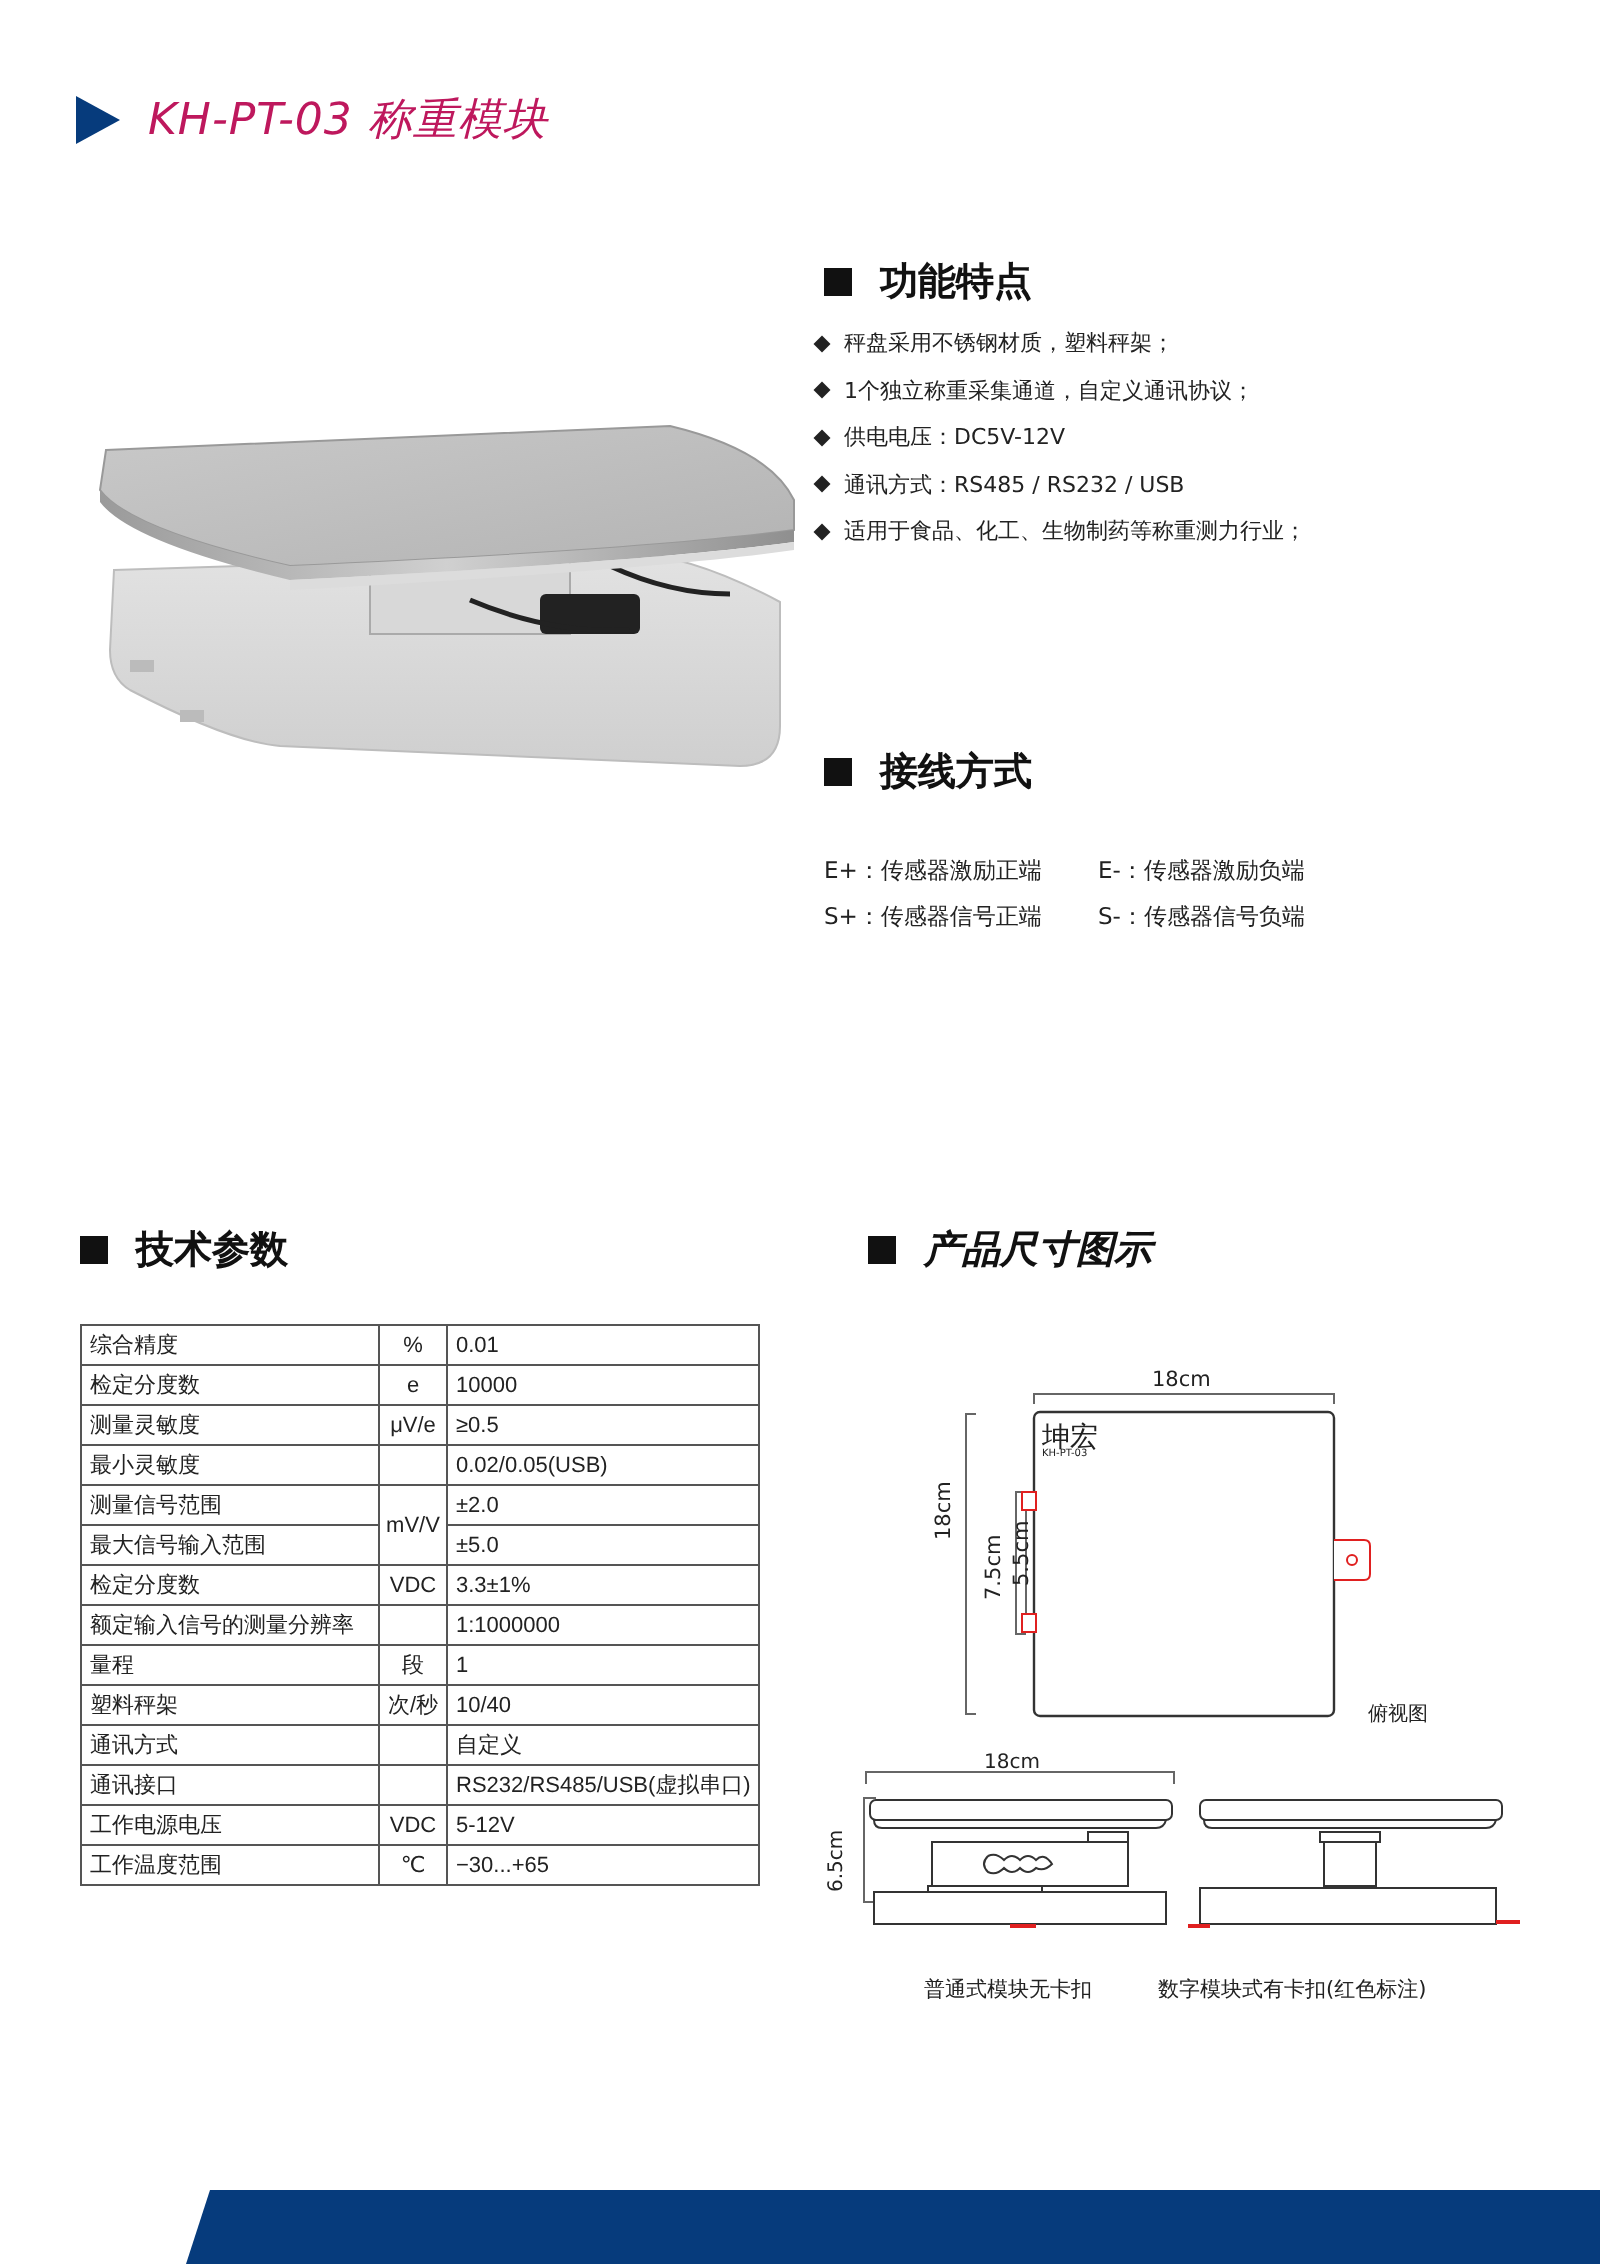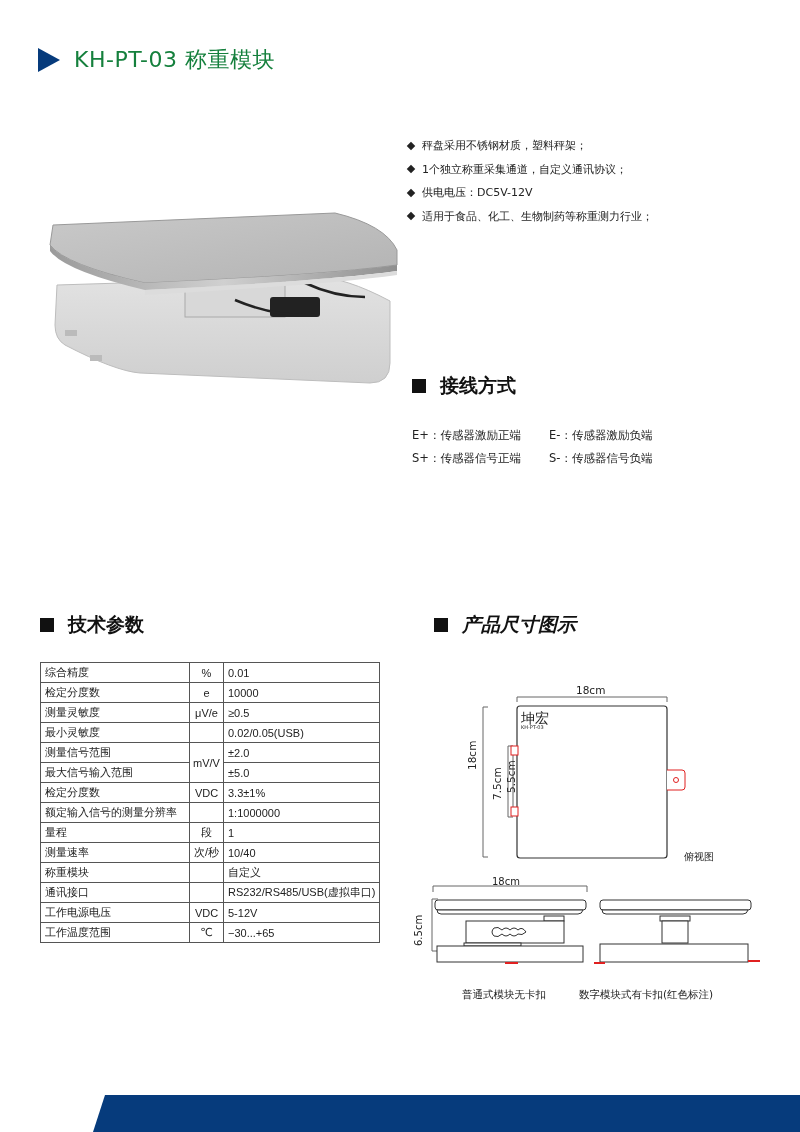--- a/index.html
+++ b/index.html
@@ -1,21 +1,21 @@
 <!DOCTYPE html>
 <html><head>
 <meta charset="utf-8">
 <style>
   html, body { margin:0; padding:0; background:#ffffff; }
   body { width:800px; height:1132px; position:relative; overflow:hidden;
          font-family:"DejaVu Sans","Liberation Sans",sans-serif; color:#222; }
   .abs { position:absolute; }
   .title-wrap { left:38px; top:45px; display:flex; align-items:center; }
   .title-tri { width:0; height:0; border-top:12px solid transparent; border-bottom:12px solid transparent; border-left:22px solid #063b7c; margin-right:14px; }
-  .title-text { font-size:22px; color:#15803d; letter-spacing:0.5px; }
+  .title-text { font-size:22px; color:#be185d; letter-spacing:0.5px;font-style:italic; }
   .sec-head { display:flex; align-items:center; font-weight:bold; font-size:19px; color:#111; }
   .sec-sq { width:14px; height:14px; background:#111; margin-right:14px; }
   .feat-list { list-style:none; margin:0; padding:0; font-size:11px; color:#222; }
   .feat-list li { height:23.5px; display:flex; align-items:center; }
   .diamond { width:6px; height:6px; background:#222; transform:rotate(45deg); margin:0 8px 0 4px; }
   .wiring { font-size:11.5px; color:#222; }
   .wiring .row { display:flex; height:23px; align-items:center; }
   .wiring .cell { width:137px; }
   table.spec { border-collapse:collapse; font-family:"Liberation Sans","DejaVu Sans",sans-serif; font-size:11px; color:#222; }
   table.spec td { border:1px solid #555; height:19px; padding:0 4px; white-space:nowrap; }
@@ -61,32 +61,40 @@
   <path d="M190 95 Q230 112 270 110" stroke="#222" stroke-width="2.5" fill="none"></path>
   <path d="M260 78 Q290 92 320 92" stroke="#222" stroke-width="2.5" fill="none"></path>
   <path d="M30 58 Q45 70 70 70" stroke="#333" stroke-width="2" fill="none"></path>
 
   <path d="M8 20 L290 8 Q340 20 352 45 L352 60 Q280 70 100 78 Q20 60 5 40 Z" fill="url(#topg)" stroke="#999"></path>
   <path d="M5 40 Q20 60 100 78 Q280 70 352 60 L352 66 Q280 76 100 85 Q20 66 5 46 Z" fill="url(#edgeg)"></path>
   <path d="M100 85 Q280 76 352 66 L352 70 Q280 80 100 90 Z" fill="#dcdcdc"></path>
 </svg>
 
 <div class="abs" style="left:412px; top:128px;">
+  <div class="sec-head">
+    <div class="sec-sq"></div>
+    <span>功能特点</span>
+  </div>
   <ul class="feat-list" style="margin-top:6px; margin-left:-8px;">
     <li>
         <span class="diamond"></span>
         <span>秤盘采用不锈钢材质，塑料秤架；</span>
       </li>
     <li>
         <span class="diamond"></span>
         <span>1个独立称重采集通道，自定义通讯协议；</span>
       </li>
     <li>
         <span class="diamond"></span>
         <span>供电电压：DC5V-12V</span>
+      </li>
+    <li>
+        <span class="diamond"></span>
+        <span>通讯方式：RS485 / RS232 / USB</span>
       </li>
     <li>
         <span class="diamond"></span>
         <span>适用于食品、化工、生物制药等称重测力行业；</span>
       </li>
   </ul>
 </div>
 
 <div class="abs" style="left:412px; top:373px;">
   <div class="sec-head">
@@ -151,26 +159,26 @@
         <td class="c1">额定输入信号的测量分辨率</td>
         <td class="c2"></td>
         <td class="c3">1:1000000</td>
       </tr>
   <tr>
         <td class="c1">量程</td>
         <td class="c2">段</td>
         <td class="c3">1</td>
       </tr>
   <tr>
-        <td class="c1">测量速率</td>
+        <td class="c1">塑料秤架</td>
         <td class="c2">次/秒</td>
         <td class="c3">10/40</td>
       </tr>
   <tr>
-        <td class="c1">称重模块</td>
+        <td class="c1">通讯方式</td>
         <td class="c2"></td>
         <td class="c3">自定义</td>
       </tr>
   <tr>
         <td class="c1">通讯接口</td>
         <td class="c2"></td>
         <td class="c3">RS232/RS485/USB(虚拟串口)</td>
       </tr>
   <tr>
         <td class="c1">工作电源电压</td>

